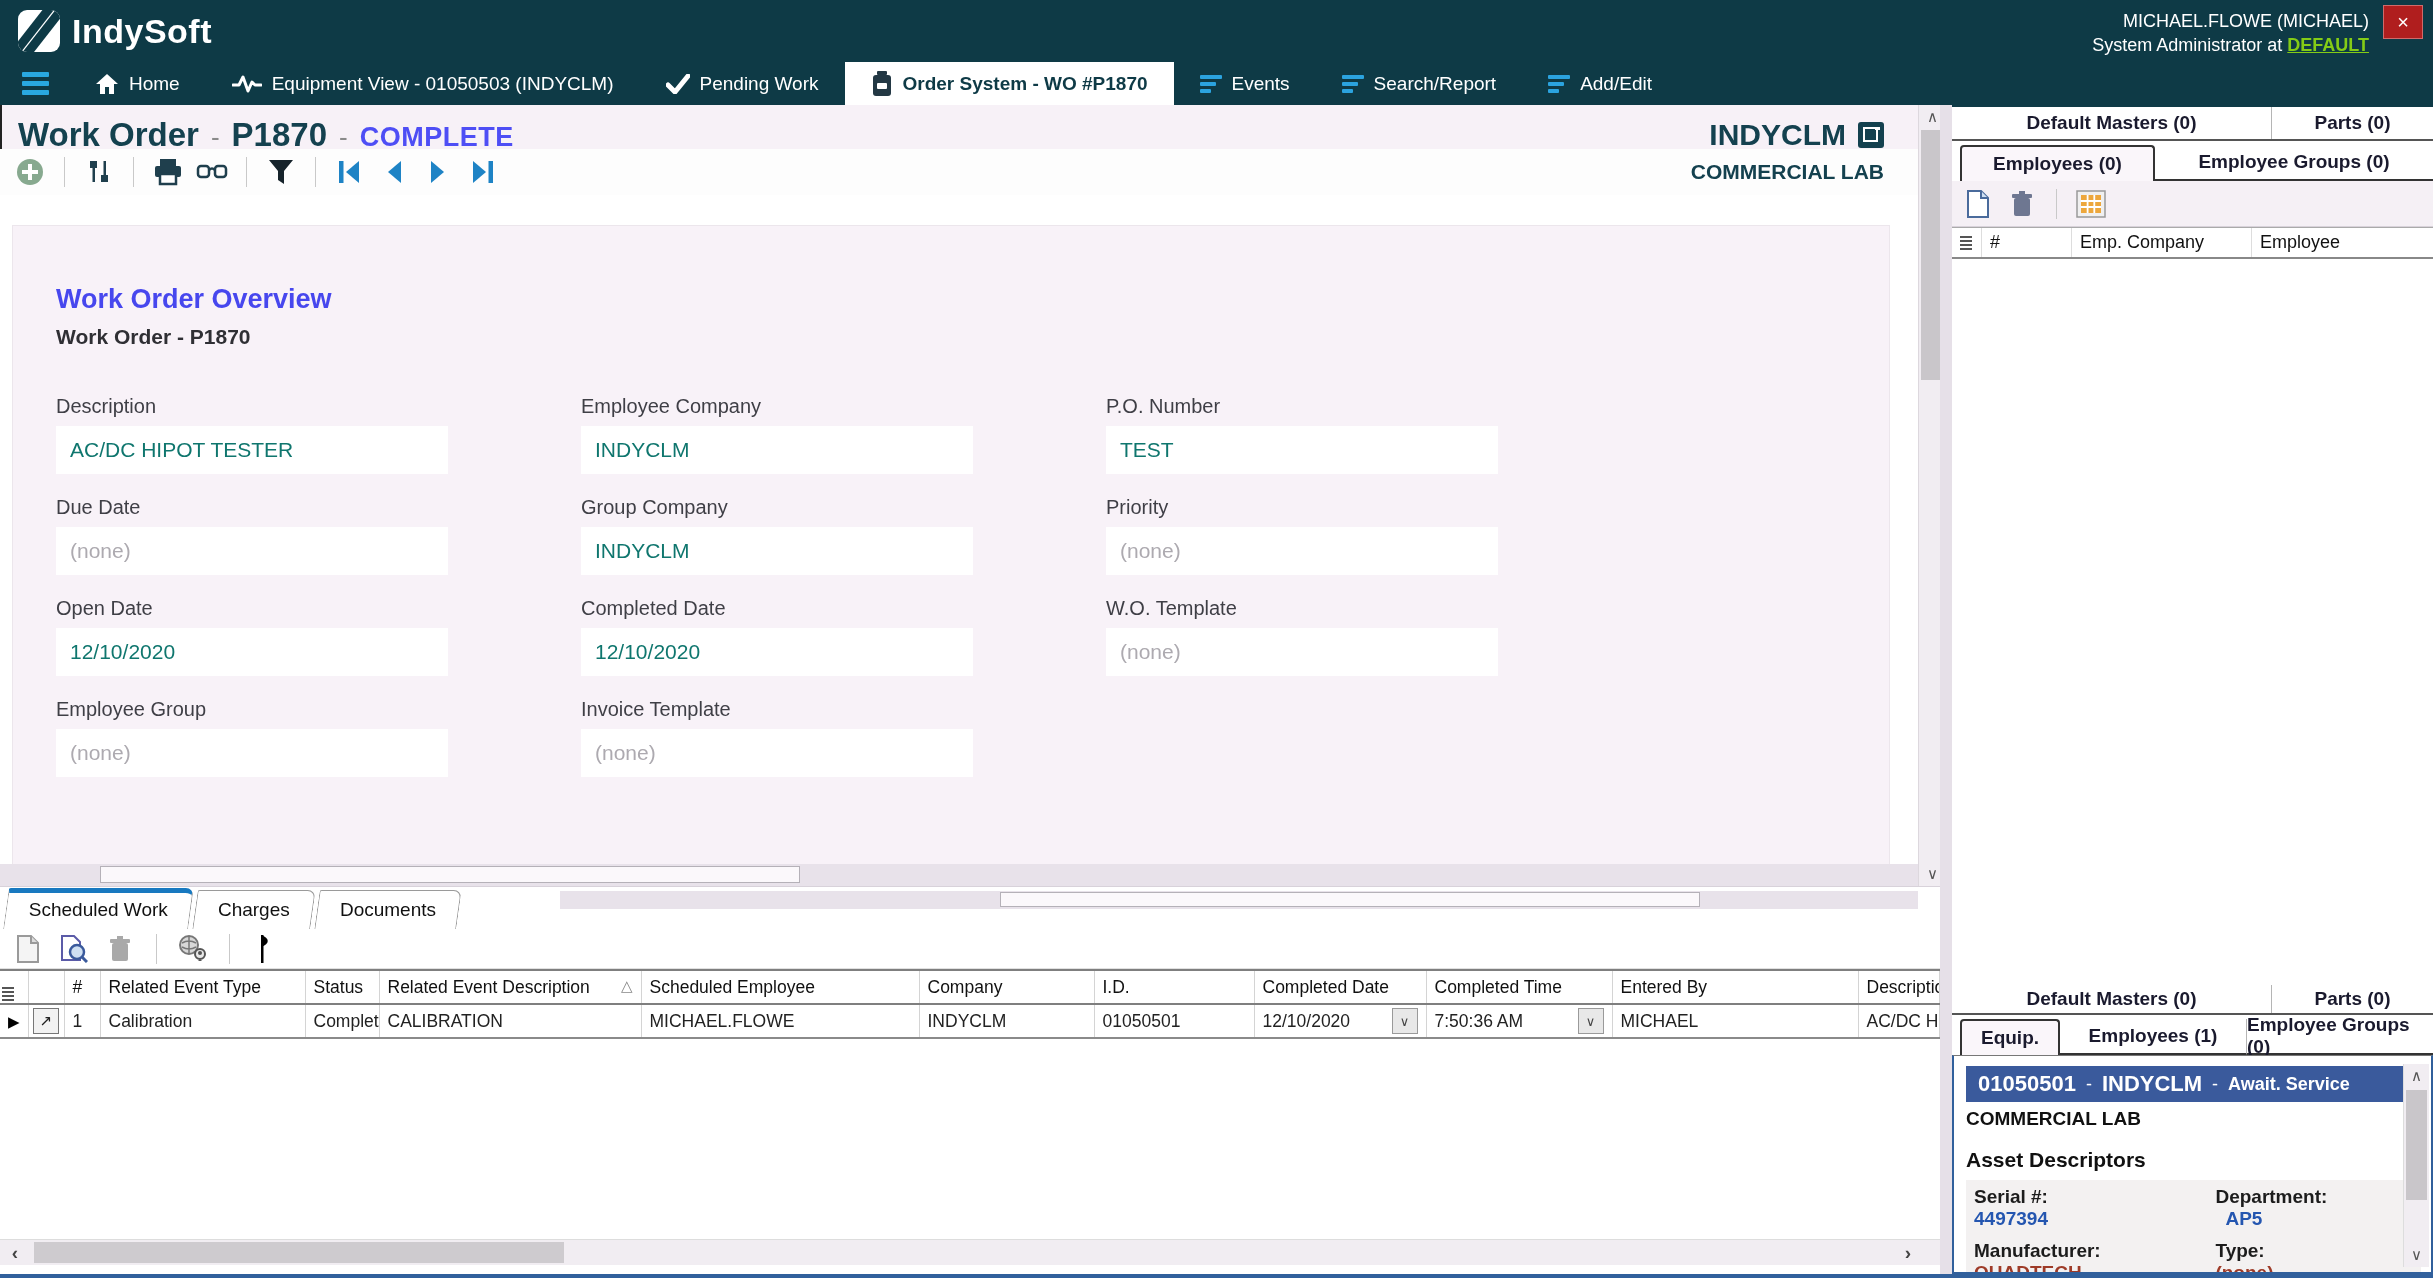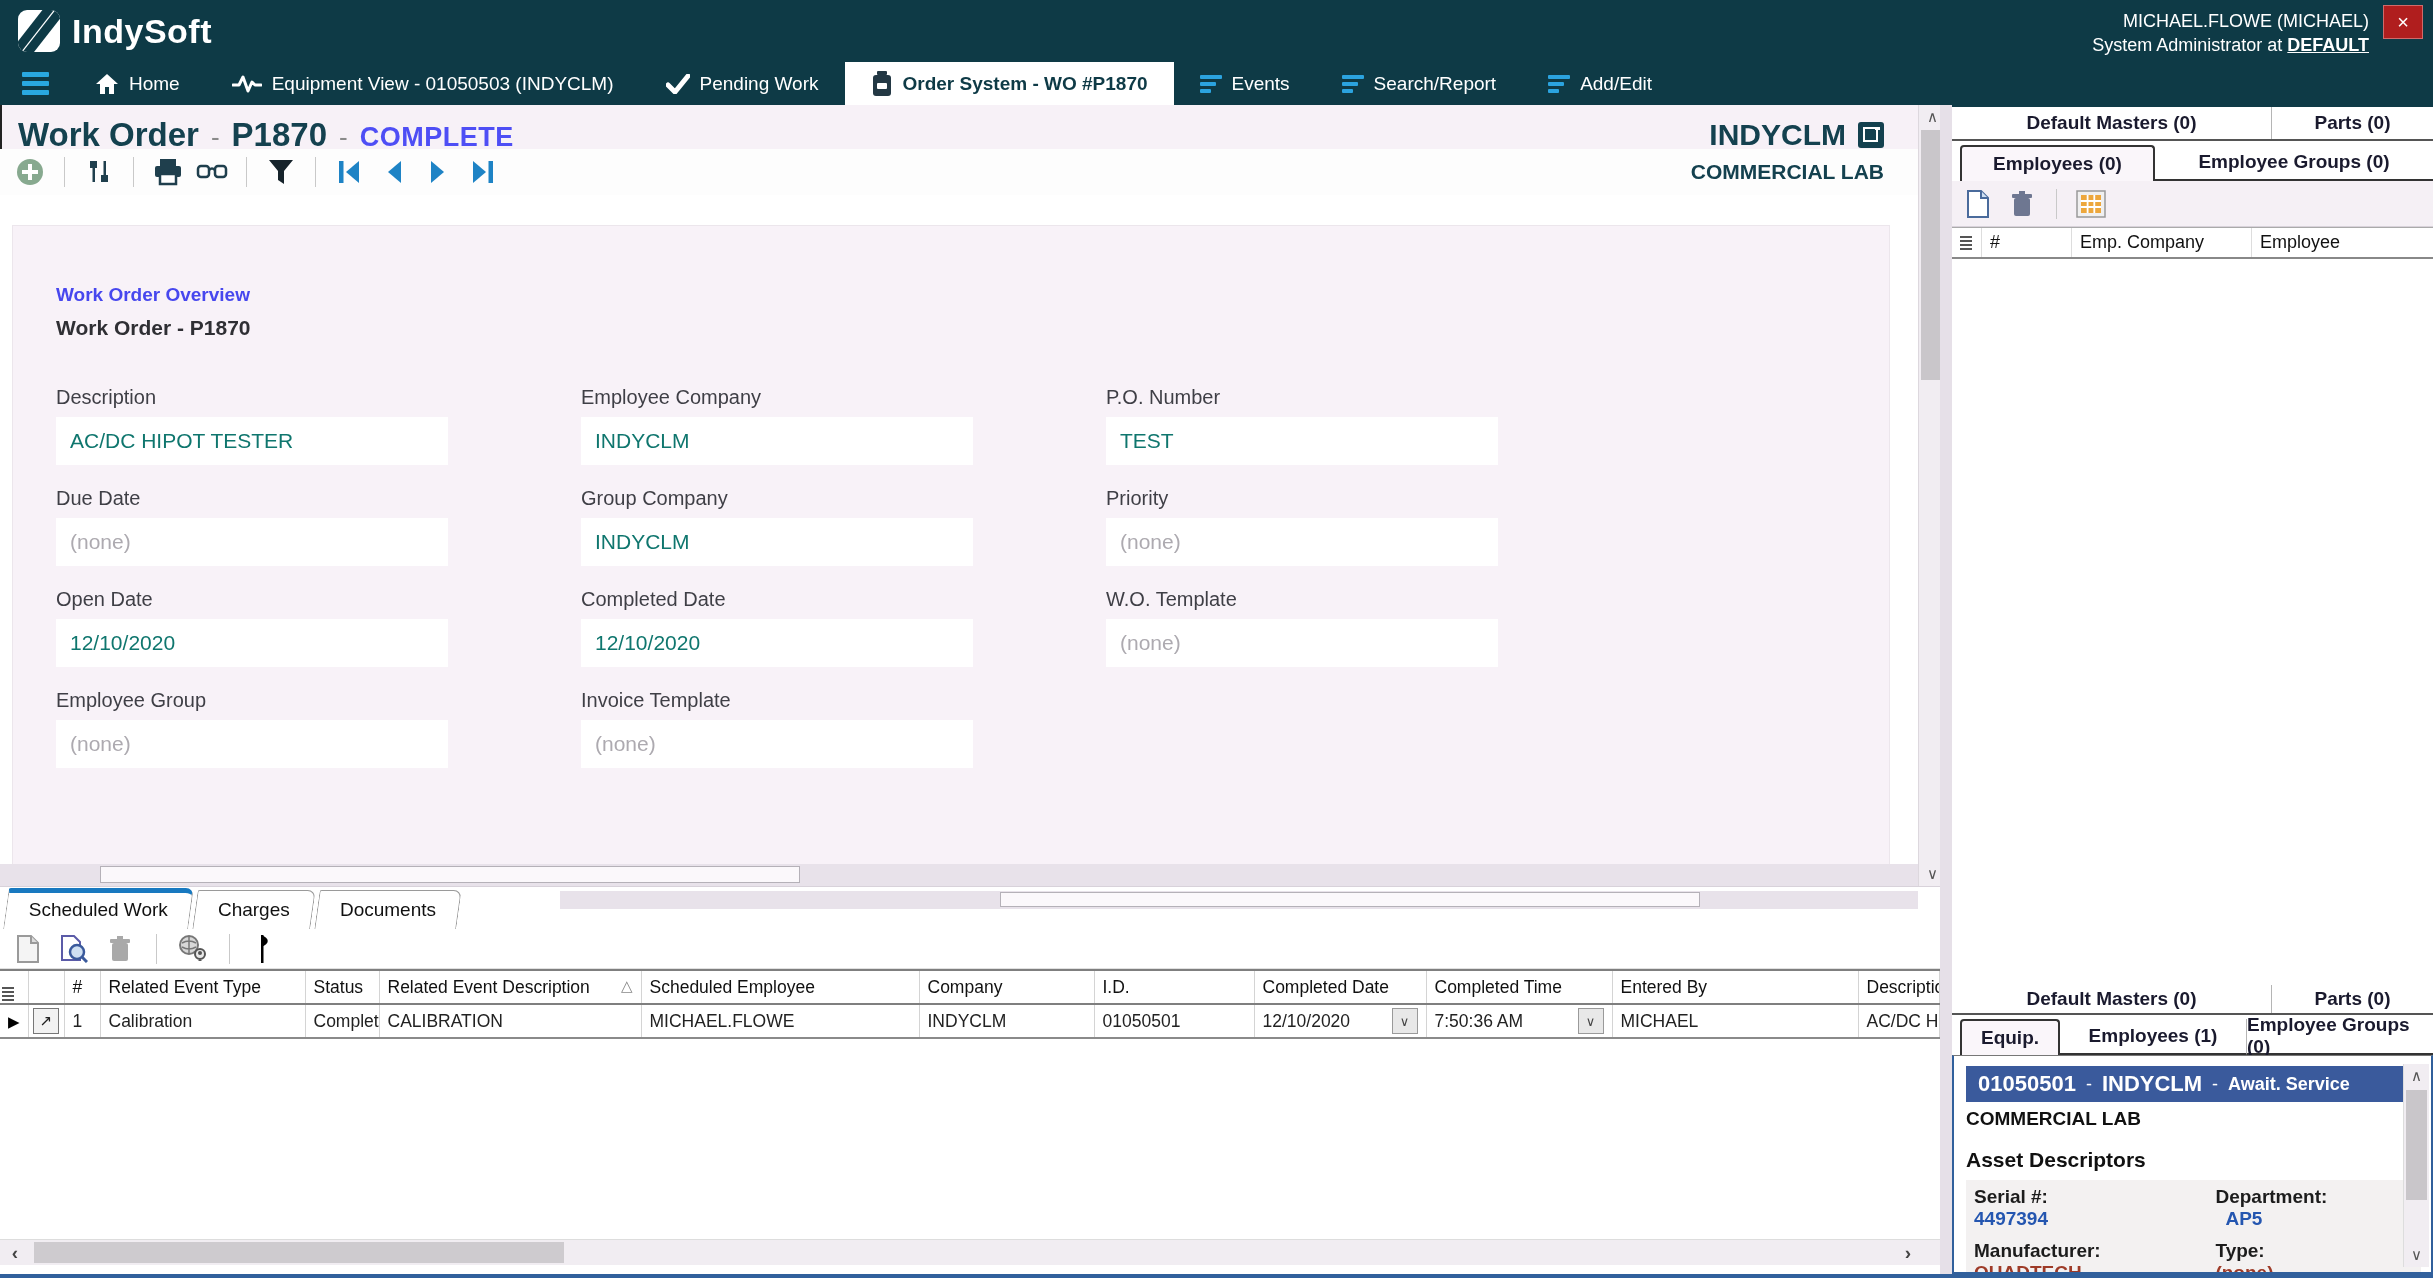--- a/index.html
+++ b/index.html
@@ -9,21 +9,21 @@
 
   
   #header { position:absolute; left:0; top:0; width:2433px; height:62px; background:#0e3a46; display:flex; align-items:center; justify-content:space-between; padding:0 10px 0 18px; }
   .logo-wrap { display:flex; align-items:center; gap:12px; }
   .logo-box { width:42px; height:42px; background:#fff; border-radius:9px; position:relative; overflow:hidden; }
   .logo-box .stripe { position:absolute; width:9px; height:64px; background:#0e3a46; top:-12px; transform:rotate(38deg); }
   .logo-box .s1 { left:10px; } .logo-box .s2 { left:23px; }
   .logo-text { color:#fff; font-size:34px; font-weight:bold; letter-spacing:0.5px; }
   .user-wrap { display:flex; align-items:flex-start; gap:14px; }
   .user-lines { text-align:right; color:#fff; font-size:18px; line-height:24px; padding-top:4px; }
-  .user-role a { color:#ffffff; font-weight:bold; text-decoration:underline; }
+  .user-role a { color:#84cc16; font-weight:bold; text-decoration:underline; }
   .close-btn { width:40px; height:34px; background:#b01e1e; color:#fff; display:flex; align-items:center; justify-content:center; font-size:20px; cursor:pointer; border:1px solid #d06a6a; }
 
   
   #navbar { position:absolute; left:0; top:62px; width:2433px; height:43px; background:#0e3a46; display:flex; align-items:stretch; color:#fff; font-size:19px; }
   .nav-burger { display:flex; flex-direction:column; justify-content:center; gap:4px; padding:0 20px 0 22px; cursor:pointer; }
   .nav-burger i { display:block; width:27px; height:5px; background:#29a8e0; border-radius:1px; }
   .nav-item { display:flex; align-items:center; gap:10px; padding:0 26px; cursor:pointer; white-space:nowrap; }
   .nav-item.active { background:#fff; color:#0e3a46; font-weight:bold; }
   .nav-ico { display:inline-flex; align-items:center; }
   .bars-ico { display:inline-flex; flex-direction:column; gap:3px; }
@@ -41,21 +41,21 @@
   .win-ico:before { content:""; position:absolute; left:5px; top:5px; width:11px; height:11px; border:2.5px solid #fff; }
   .win-ico:after { content:""; position:absolute; right:4px; top:5px; width:5px; height:3px; background:#fff; }
 
   .toolbar-row { position:absolute; left:0; top:44px; width:1918px; height:46px; background:#fdfdfd; display:flex; align-items:center; justify-content:space-between; padding:0 34px 0 14px; }
   .tb-group { display:flex; align-items:center; gap:12px; }
   .tb-sep { width:1px; height:30px; background:#c9c9c9; margin:0 6px; }
   .tb-btn { display:flex; align-items:center; justify-content:center; width:32px; height:32px; cursor:pointer; }
   .dept-label { font-size:21px; font-weight:bold; color:#14414f; }
 
   .form-panel { position:absolute; left:12px; top:120px; width:1878px; height:645px; background:#f8f2f8; border:1px solid #ece6ec; padding:58px 0 0 43px; }
-  .ov-heading { font-size:19px; font-weight:bold; color:#4747ee; margin-bottom:10px; }
+  .ov-heading { font-size:27px; font-weight:bold; color:#4747ee; margin-bottom:10px; }
   .ov-sub { font-size:21px; color:#2f2f34; font-weight:bold; margin-bottom:46px; }
   .fields-grid { display:grid; grid-template-columns:392px 392px 392px; column-gap:133px; row-gap:22px; }
   .fld-label { font-size:20px; color:#3f3f46; margin-bottom:8px; }
   .fld-box { width:392px; height:48px; background:#fff; display:flex; align-items:center; padding:0 14px; font-size:21px; color:#0f766e; }
   .fld-box.muted { color:#adaab0; }
 
   .main-hscroll { position:absolute; left:0; top:759px; width:1918px; height:22px; background:#e8e2ea; }
   .main-hscroll .thumb { position:absolute; left:100px; top:2px; width:700px; height:17px; background:#fbf8fb; border:1px solid #b5b1b8; }
 
   .vscroll { position:absolute; background:#f1edf2; border-left:1px solid #ddd8de; }

